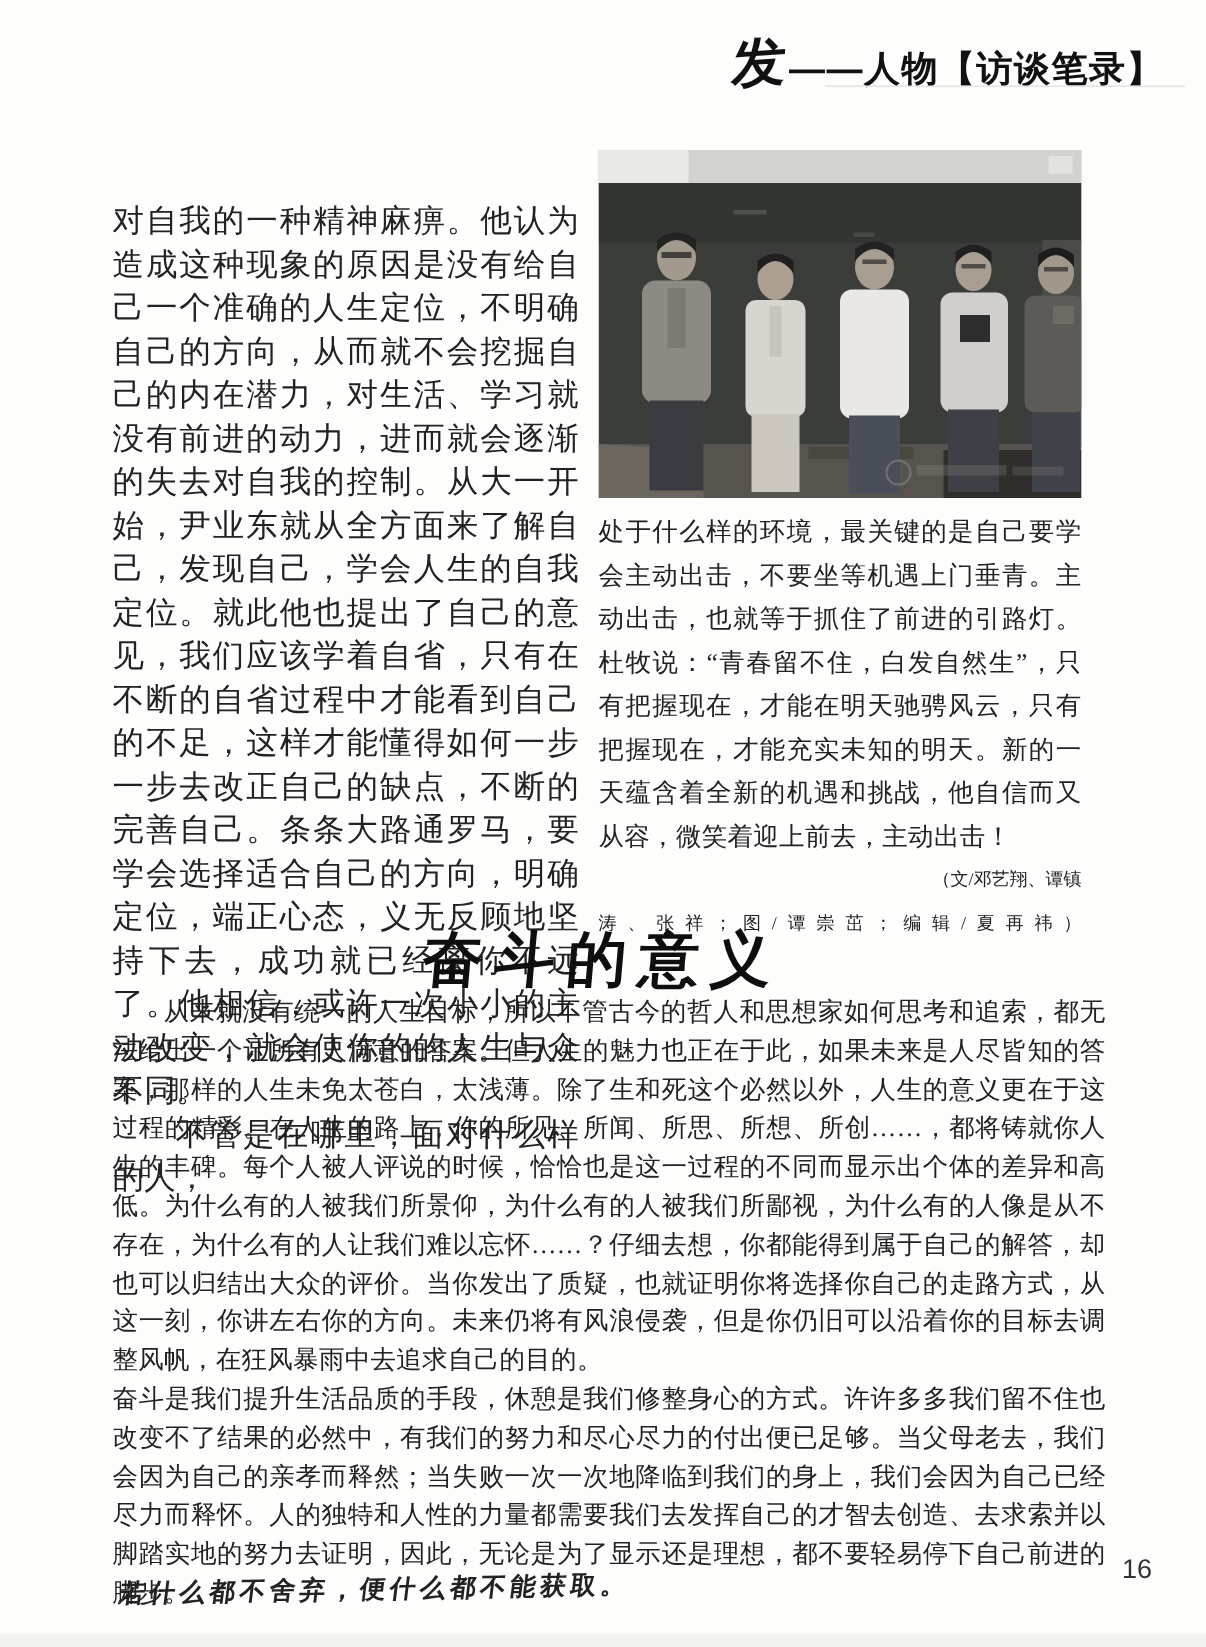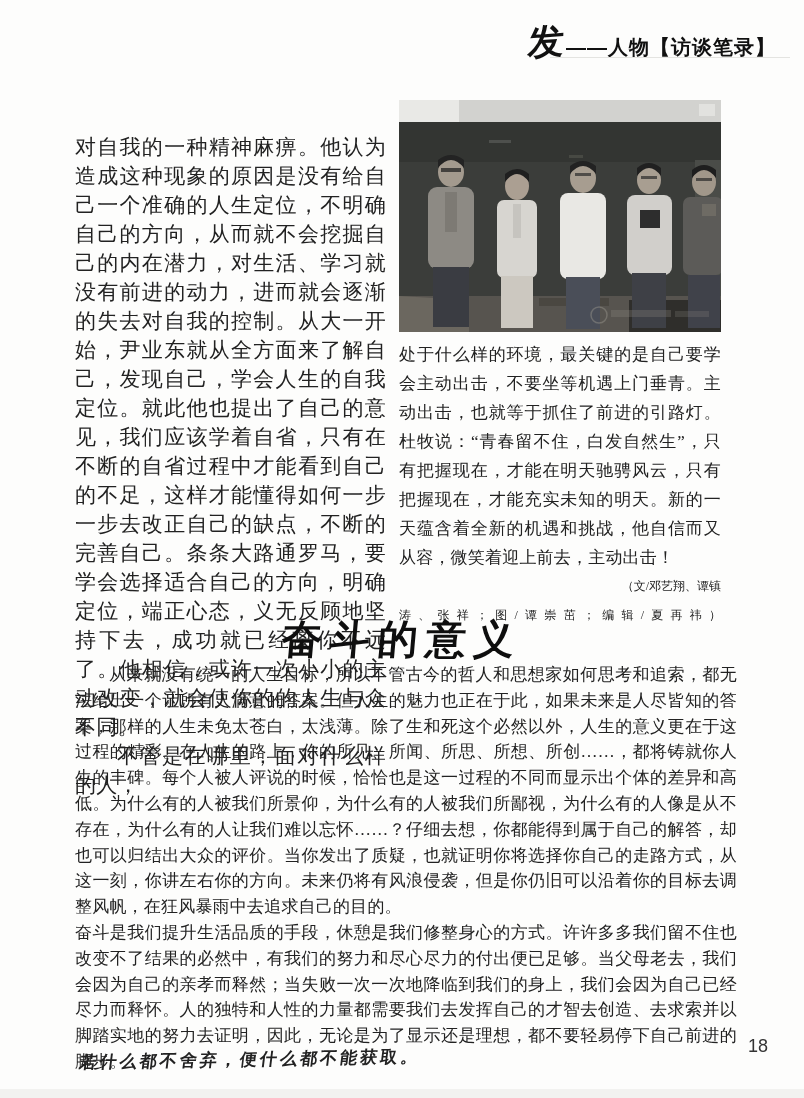--- a/index.html
+++ b/index.html
@@ -20,21 +20,21 @@
     font-family:"Liberation Sans", sans-serif;
     font-weight:bold;color:#111;
   }
   .header .initial{
     font-size:36px;
     font-family:"Liberation Serif", serif;
     font-weight:bold;
     transform:skewX(-6deg) rotate(-4deg);
     margin-right:2px;
   }
-  .header .rest{font-size:20px;letter-spacing:1px;}
+  .header .rest{font-size:24px;letter-spacing:1px;}
   .header-rule{
     position:absolute;top:57px;right:14px;width:240px;height:0;
     border-bottom:1px solid #e4e4e1;
   }
 
   
   .col-left{
     position:absolute;left:75px;top:133px;width:311px;
     font-size:21px;line-height:29px;
     text-align:justify;letter-spacing:0.2px;color:#222;
@@ -189,16 +189,16 @@
     </p>
   </div>
 
   <div class="essay-title">奋斗的意义</div>
   <div class="essay">
     <p class="indent2">从来就没有统一的人生目标，所以不管古今的哲人和思想家如何思考和追索，都无法给出一个让所有人满意的答案。但人生的魅力也正在于此，如果未来是人尽皆知的答案，那样的人生未免太苍白，太浅薄。除了生和死这个必然以外，人生的意义更在于这过程的精彩。在人生的路上，你的所见、所闻、所思、所想、所创……，都将铸就你人生的丰碑。每个人被人评说的时候，恰恰也是这一过程的不同而显示出个体的差异和高低。为什么有的人被我们所景仰，为什么有的人被我们所鄙视，为什么有的人像是从不存在，为什么有的人让我们难以忘怀……？仔细去想，你都能得到属于自己的解答，却也可以归结出大众的评价。当你发出了质疑，也就证明你将选择你自己的走路方式，从这一刻，你讲左右你的方向。未来仍将有风浪侵袭，但是你仍旧可以沿着你的目标去调整风帆，在狂风暴雨中去追求自己的目的。</p>
     <p>奋斗是我们提升生活品质的手段，休憩是我们修整身心的方式。许许多多我们留不住也改变不了结果的必然中，有我们的努力和尽心尽力的付出便已足够。当父母老去，我们会因为自己的亲孝而释然；当失败一次一次地降临到我们的身上，我们会因为自己已经尽力而释怀。人的独特和人性的力量都需要我们去发挥自己的才智去创造、去求索并以脚踏实地的努力去证明，因此，无论是为了显示还是理想，都不要轻易停下自己前进的脚步。</p>
   </div>
 
   <div class="footer-motto">若什么都不舍弃，便什么都不能获取。</div>
-  <div class="page-number">18</div>
+  <div class="page-number">16</div>
   <div class="bottom-edge"></div>
 
 </div>
 
 </body></html>

